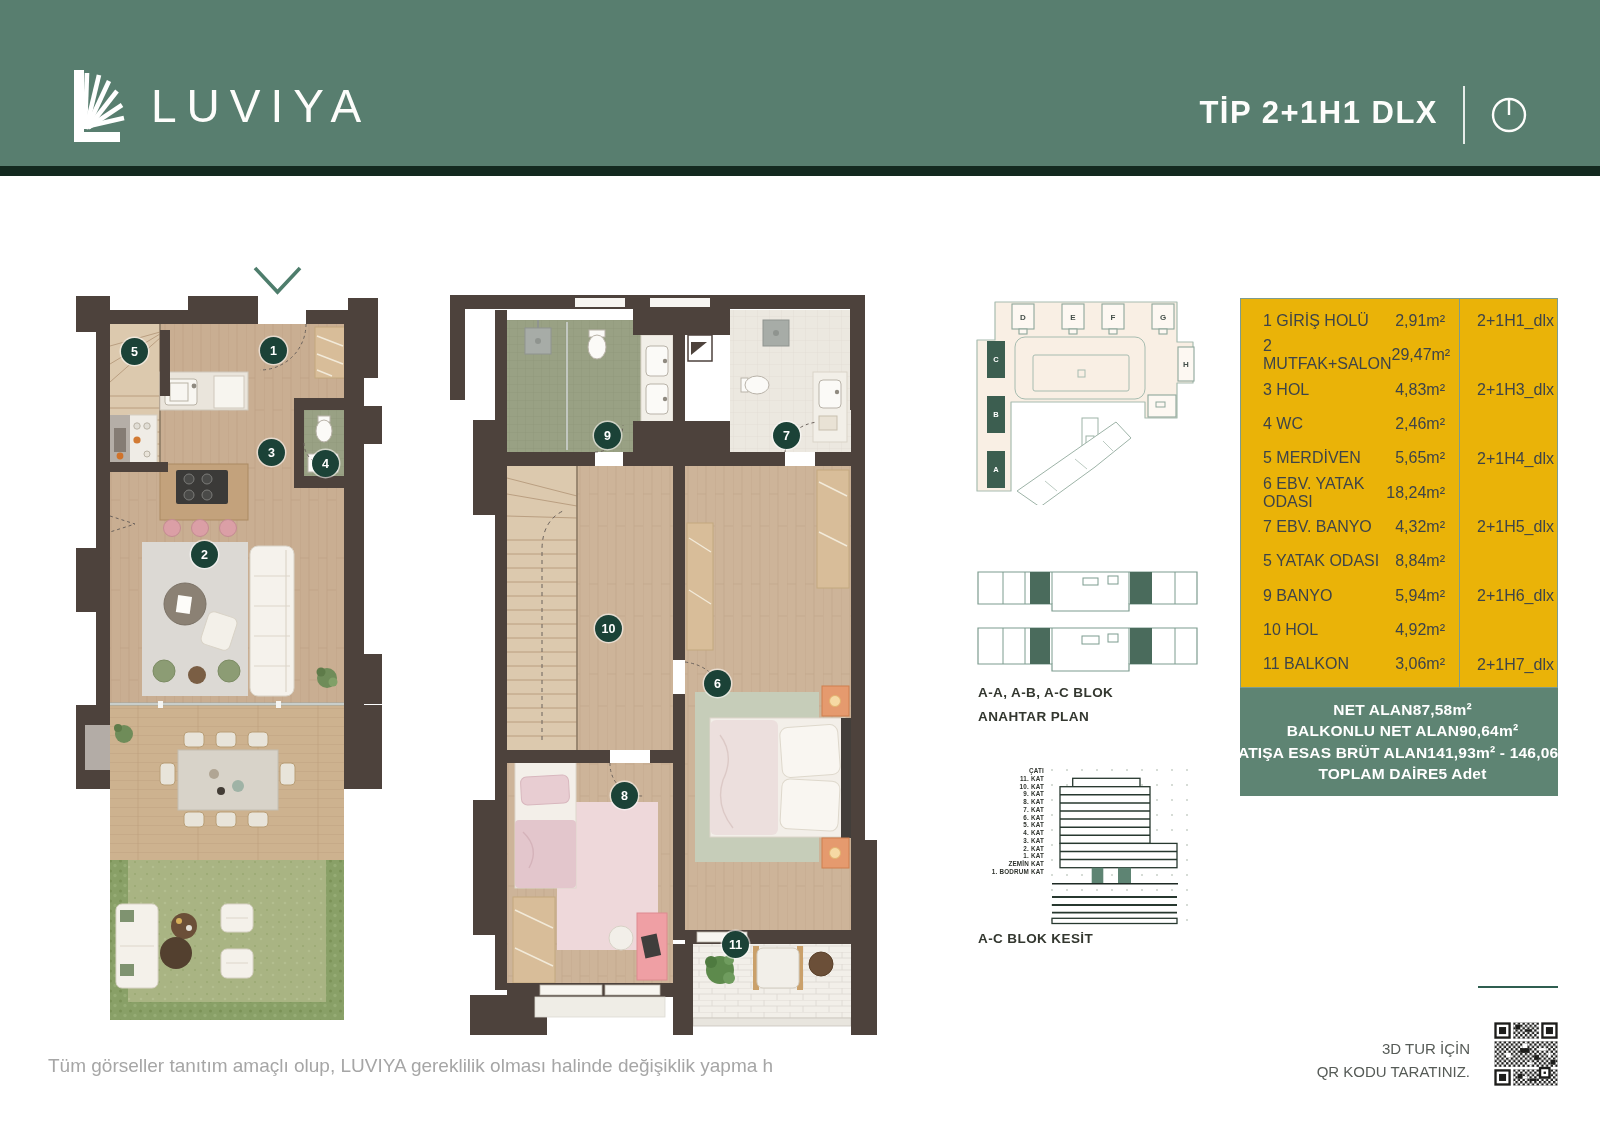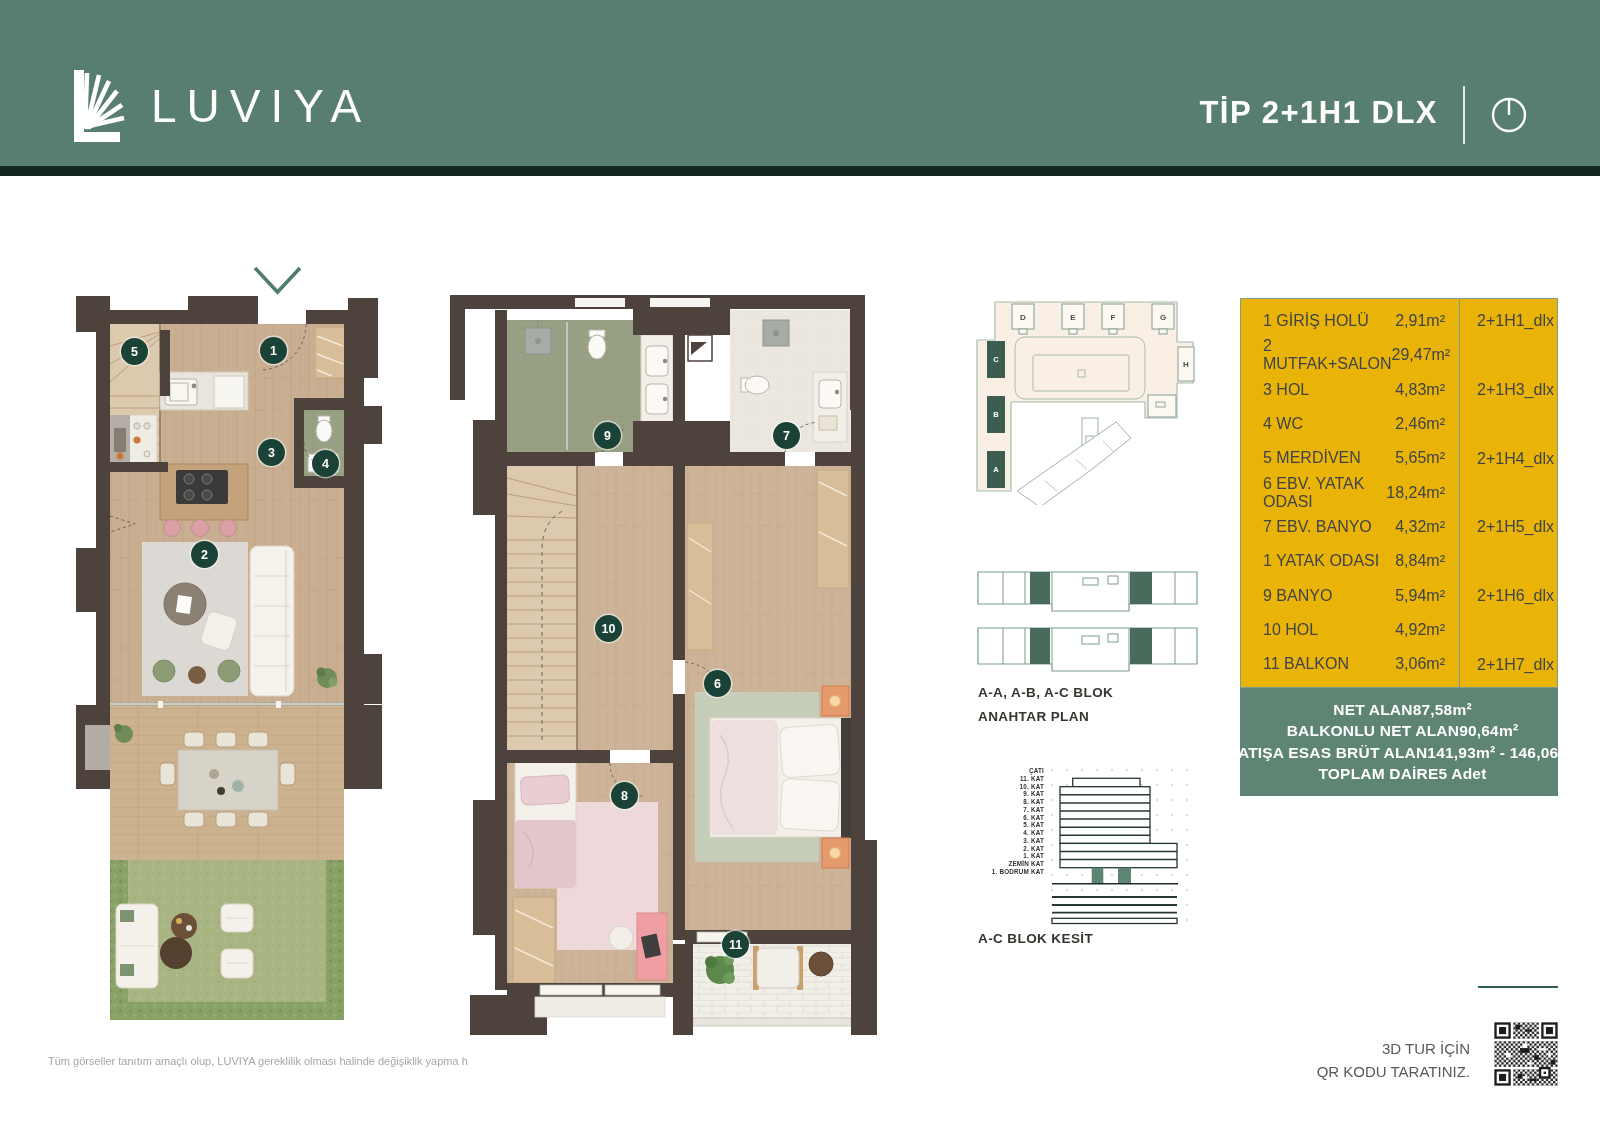--- a/index.html
+++ b/index.html
@@ -39,21 +39,21 @@
   .kesit-label{position:absolute;left:978px;top:931px;font-size:13.5px;font-weight:bold;
                color:#33372f;letter-spacing:.4px;text-align:center;}
   .floor-labels{position:absolute;left:930px;top:767px;width:114px;text-align:right;}
   .floor-label{height:7.76px;line-height:7.76px;font-size:6.3px;font-weight:bold;color:#2e322c;
                letter-spacing:.2px;}
   
   .qr-line{position:absolute;left:1478px;top:986px;width:80px;height:2px;background:#2f5e50;}
   .qr-text{position:absolute;right:130px;top:1037px;text-align:right;font-size:15px;color:#565b57;
            line-height:23px;}
   .qr-svg{position:absolute;left:1492px;top:1020px;}
-  .disclaimer{position:absolute;left:48px;top:1055px;font-size:11px;color:#a6a6a6;}
+  .disclaimer{position:absolute;left:48px;top:1055px;font-size:19px;color:#a6a6a6;}
   .abs{position:absolute;}
 </style>
 </head>
 <body>
 
 <div class="page">
 
   <div class="header">
     <div class="logo">
       <svg width="58" height="80" viewBox="0 0 58 80">
@@ -564,21 +564,21 @@
         </div>
       <div class="room-row">
           <span>6 EBV. YATAK ODASI</span>
           <span>18,24m²</span>
         </div>
       <div class="room-row">
           <span>7 EBV. BANYO</span>
           <span>4,32m²</span>
         </div>
       <div class="room-row">
-          <span>1 YATAK ODASI</span>
+          <span>5 YATAK ODASI</span>
           <span>8,84m²</span>
         </div>
       <div class="room-row">
           <span>9 BANYO</span>
           <span>5,94m²</span>
         </div>
       <div class="room-row">
           <span>10 HOL</span>
           <span>4,92m²</span>
         </div>

